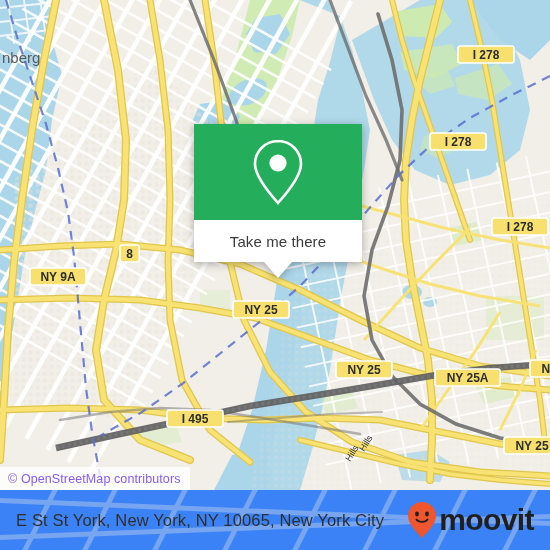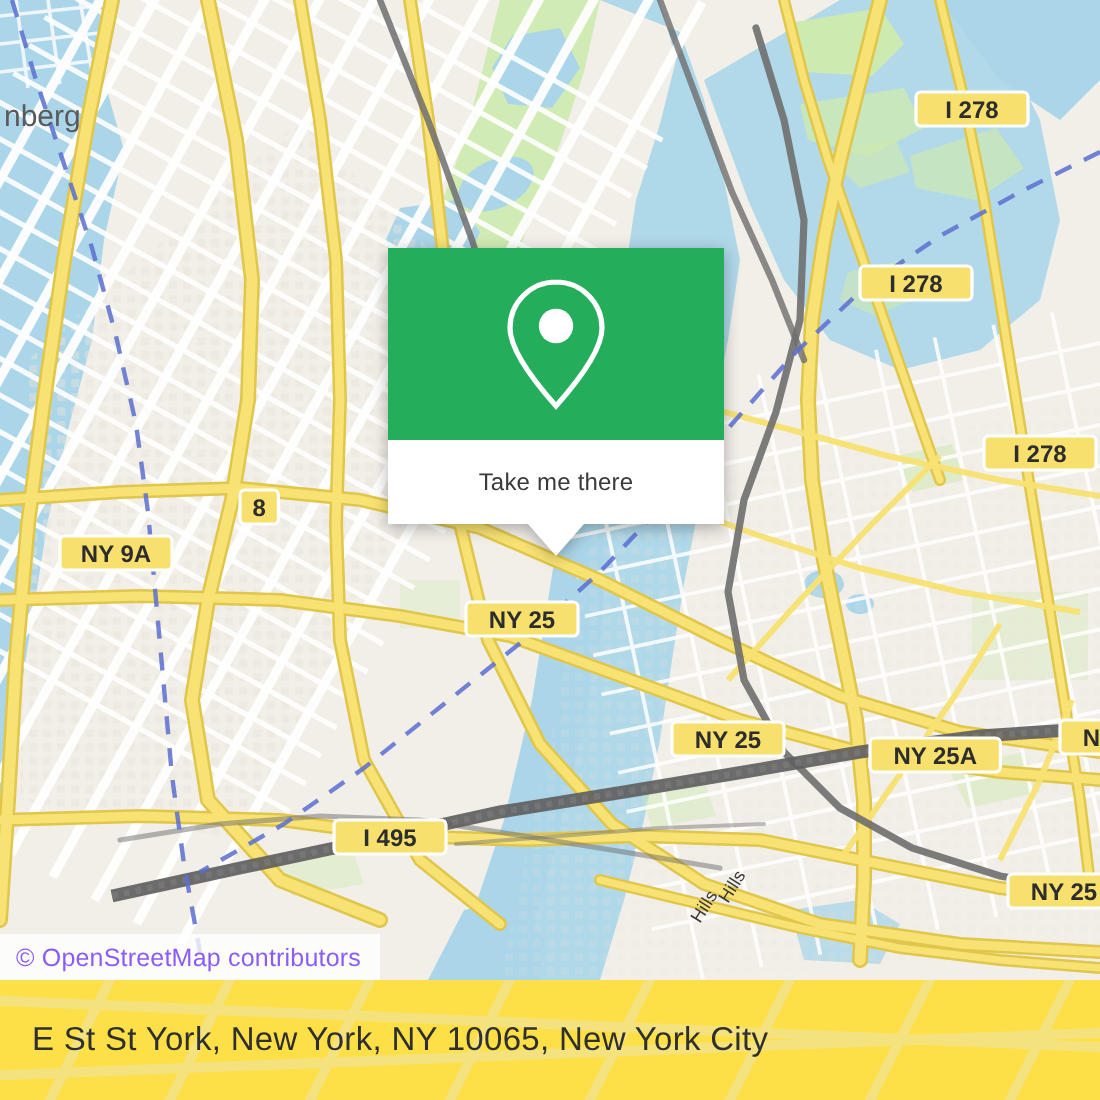--- a/index.html
+++ b/index.html
@@ -68,21 +68,21 @@
     justify-content: center;
   }
   #card-white {
     height: 42px;
     background: #ffffff;
     display: flex;
     align-items: center;
     justify-content: center;
   }
   #card-label {
-    font-size: 12px;
+    font-size: 15px;
     color: #3a3a3a;
     letter-spacing: 0.1px;
   }
   #card-tail {
     position: absolute;
     left: 50%;
     top: 138px;
     margin-left: -14px;
     width: 0; height: 0;
     border-left: 14px solid transparent;
@@ -90,21 +90,21 @@
     border-top: 16px solid #ffffff;
   }
 
   
   #footer {
     position: absolute;
     left: 0;
     top: 490px;
     width: 550px;
     height: 60px;
-    background: #fde047;
+    background: #3b82f6;
     overflow: hidden;
   }
   #footer-watermark {
     position: absolute;
     left: 0; top: 0;
     width: 550px; height: 60px;
     opacity: 0.35;
     pointer-events: none;
   }
   #footer-inner {
@@ -426,17 +426,26 @@
         <path d="M330 -10 L 290 70"></path>
         <path d="M400 -10 L 360 70"></path>
         <path d="M470 -10 L 430 70"></path>
         <path d="M540 -10 L 500 70"></path>
         <path d="M-10 10 L 560 34"></path>
         <path d="M-10 48 L 560 26"></path>
       </g>
     </svg>
     <div id="footer-inner">
       <span id="footer-address">E St St York, New York, NY 10065, New York City</span>
+      <span id="brand">
+        <svg width="30" height="38" viewBox="0 0 30 38">
+          <path d="M15 1 C7.3 1 1 7.3 1 15 C1 23 10 31.5 15 37 C20 31.5 29 23 29 15 C29 7.3 22.7 1 15 1 Z" fill="#f0562d"></path>
+          <ellipse cx="10" cy="13" rx="1.9" ry="2.4" fill="#1f1f1f"></ellipse>
+          <ellipse cx="20" cy="13" rx="1.9" ry="2.4" fill="#1f1f1f"></ellipse>
+          <path d="M9.5 18.5 C11.5 21.6 18.5 21.6 20.5 18.5" fill="none" stroke="#1f1f1f" stroke-width="1.9" stroke-linecap="round"></path>
+        </svg>
+        <span id="brand-text">moovit</span>
+      </span>
 
     </div>
   </div>
 
 </div>
 
 </body></html>

